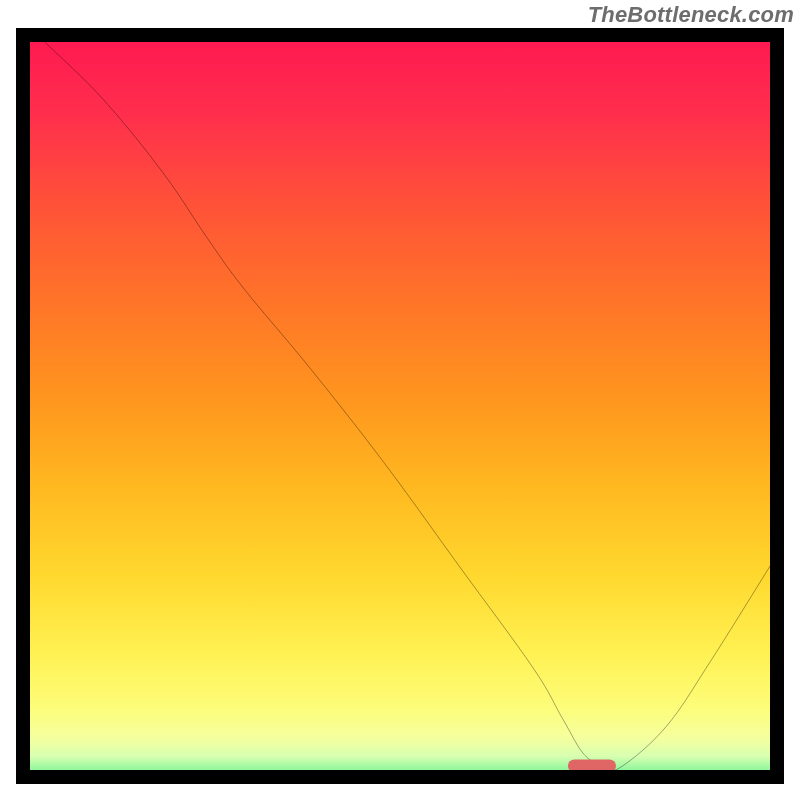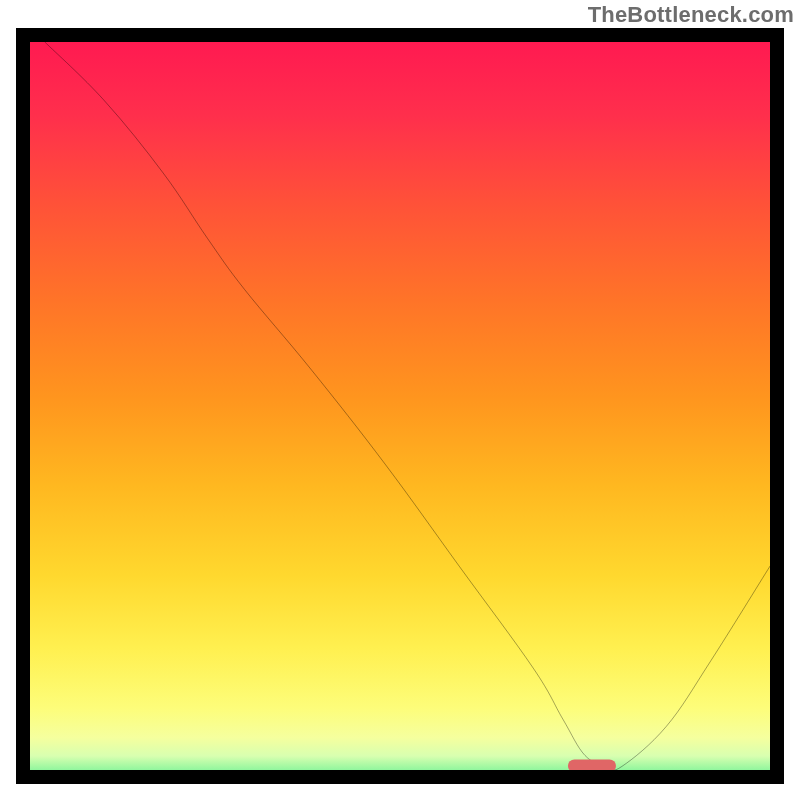--- a/index.html
+++ b/index.html
@@ -19,20 +19,21 @@
   .watermark {
     position: absolute;
     top: 2px;
     right: 6px;
     font-size: 22px;
     font-weight: 600;
     color: #6d6d6d;
     letter-spacing: 0.2px;
     z-index: 10;
     user-select: none;
+    font-style: italic;
   }
   .plot-frame {
     position: absolute;
     left: 16px;
     top: 28px;
     width: 768px;
     height: 756px;
     background: #000;
   }
   .plot-inner {

